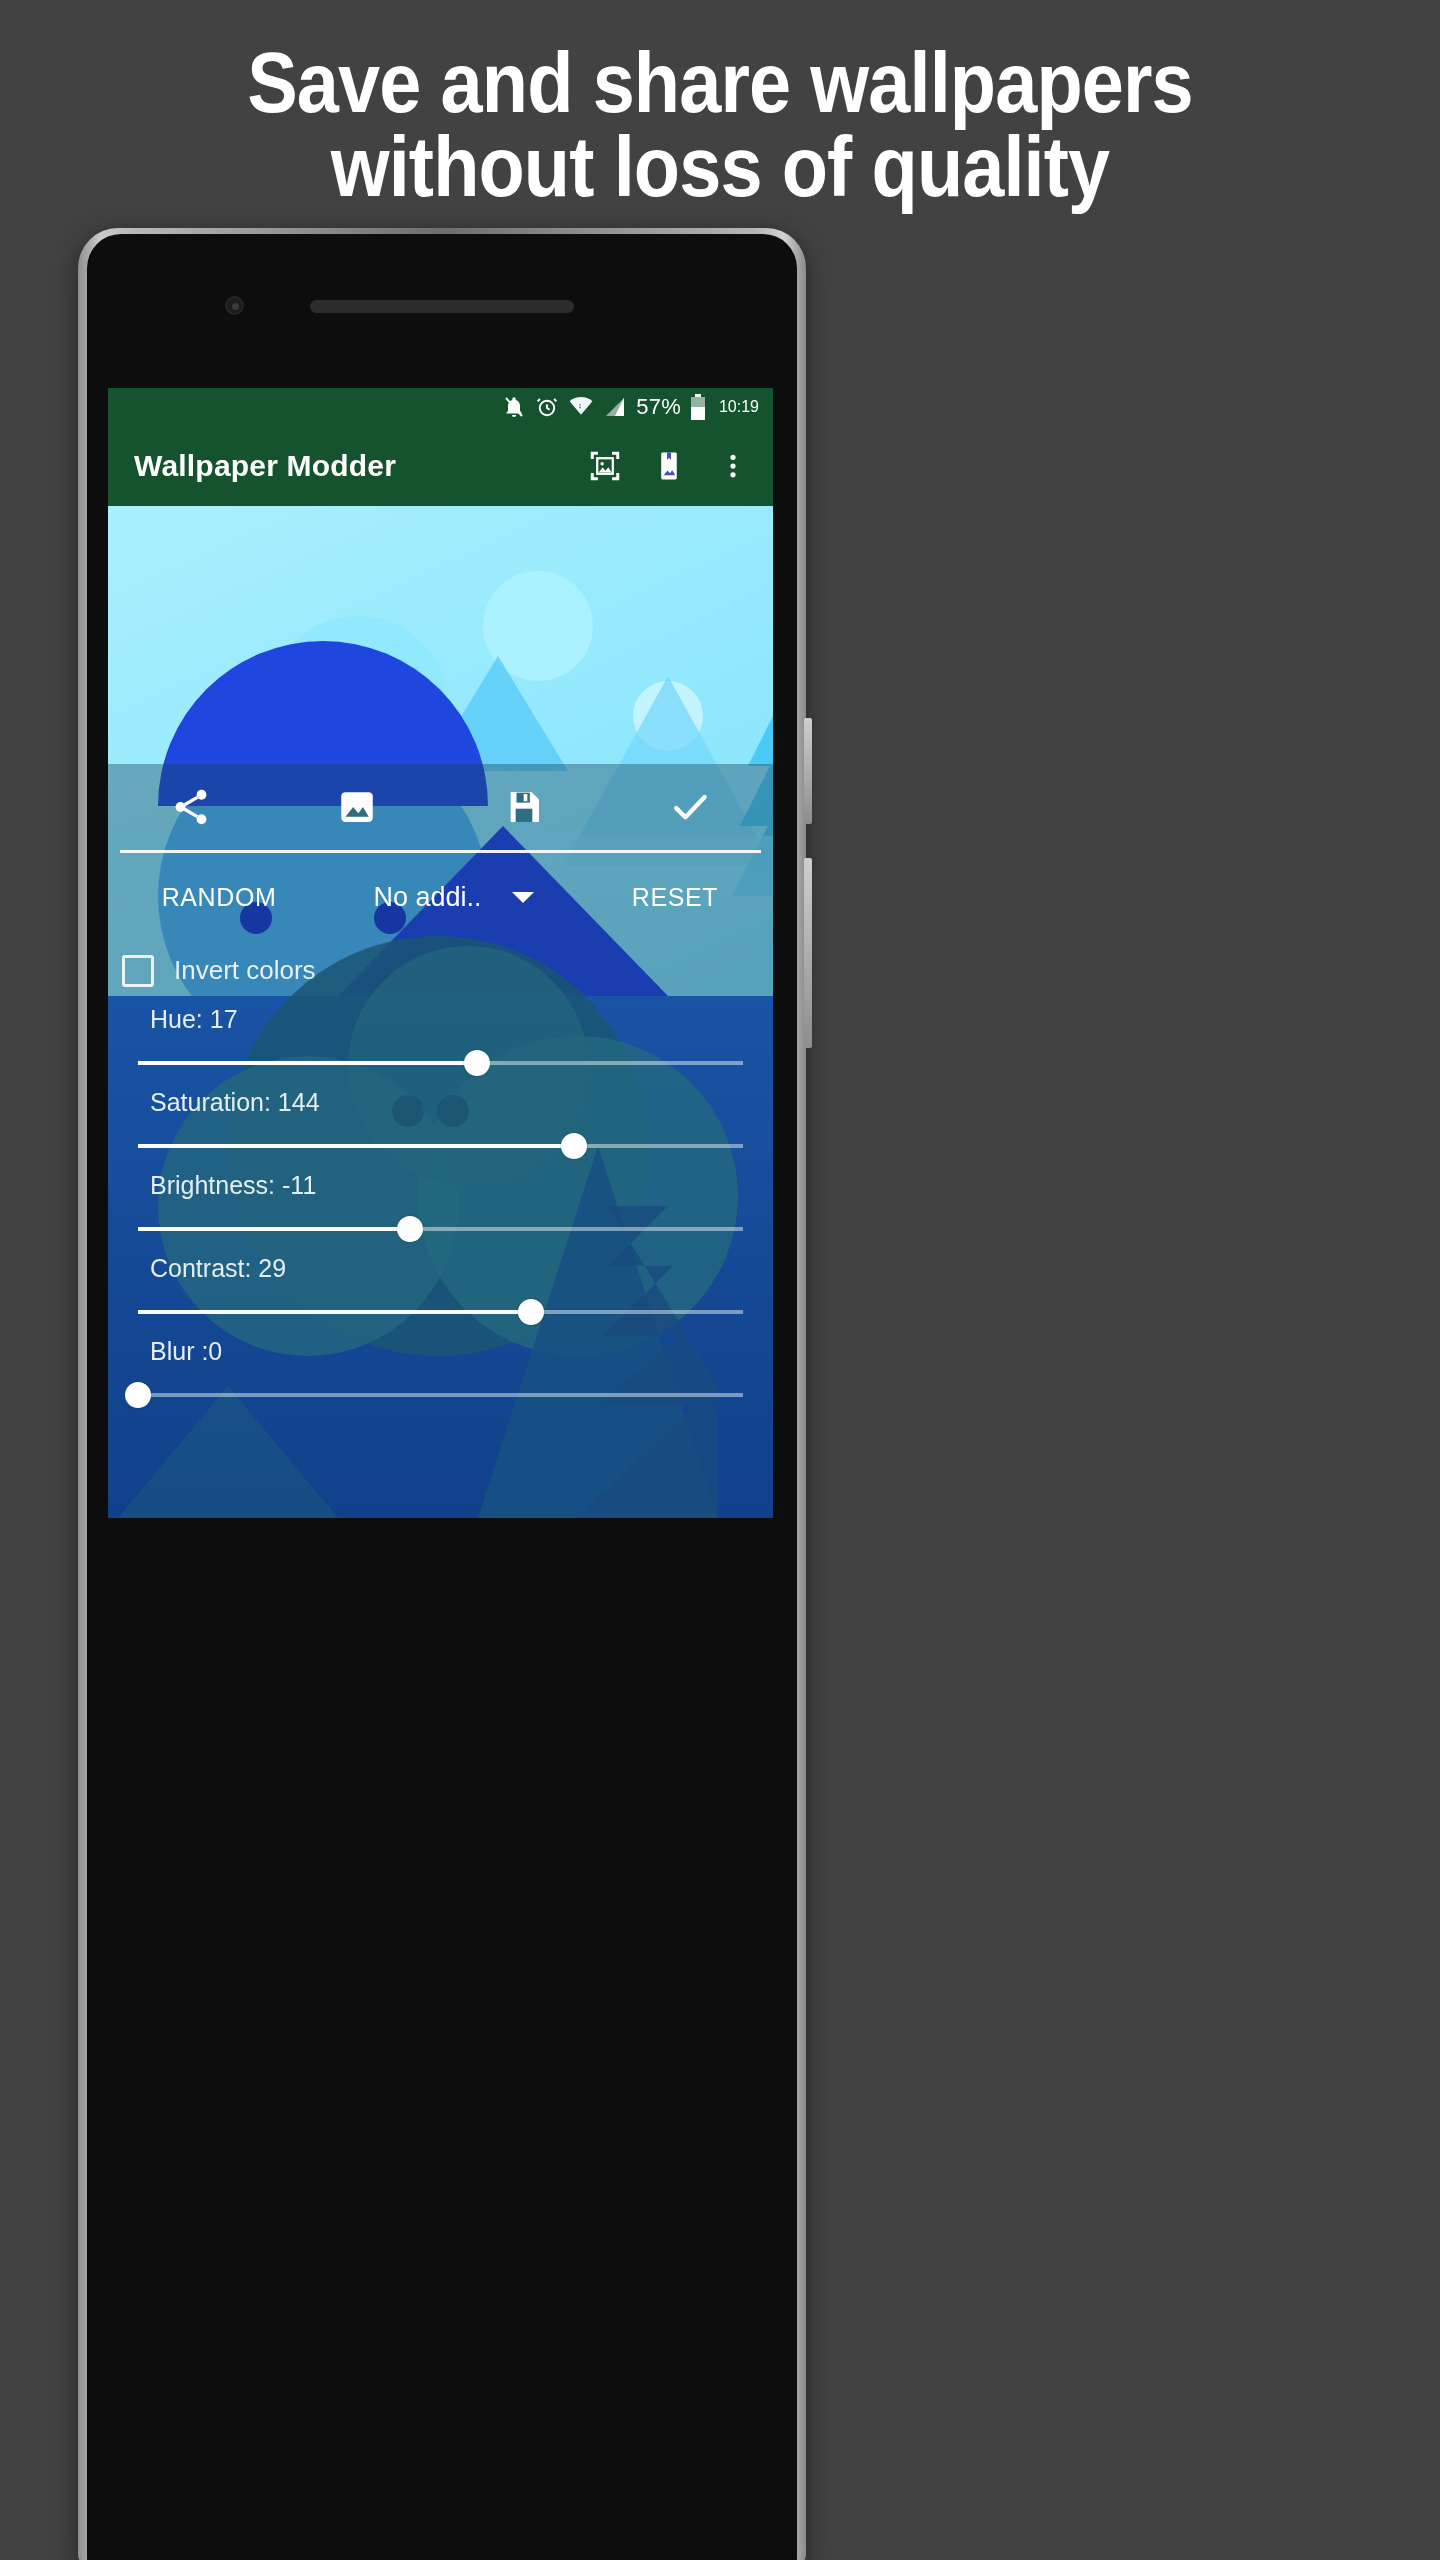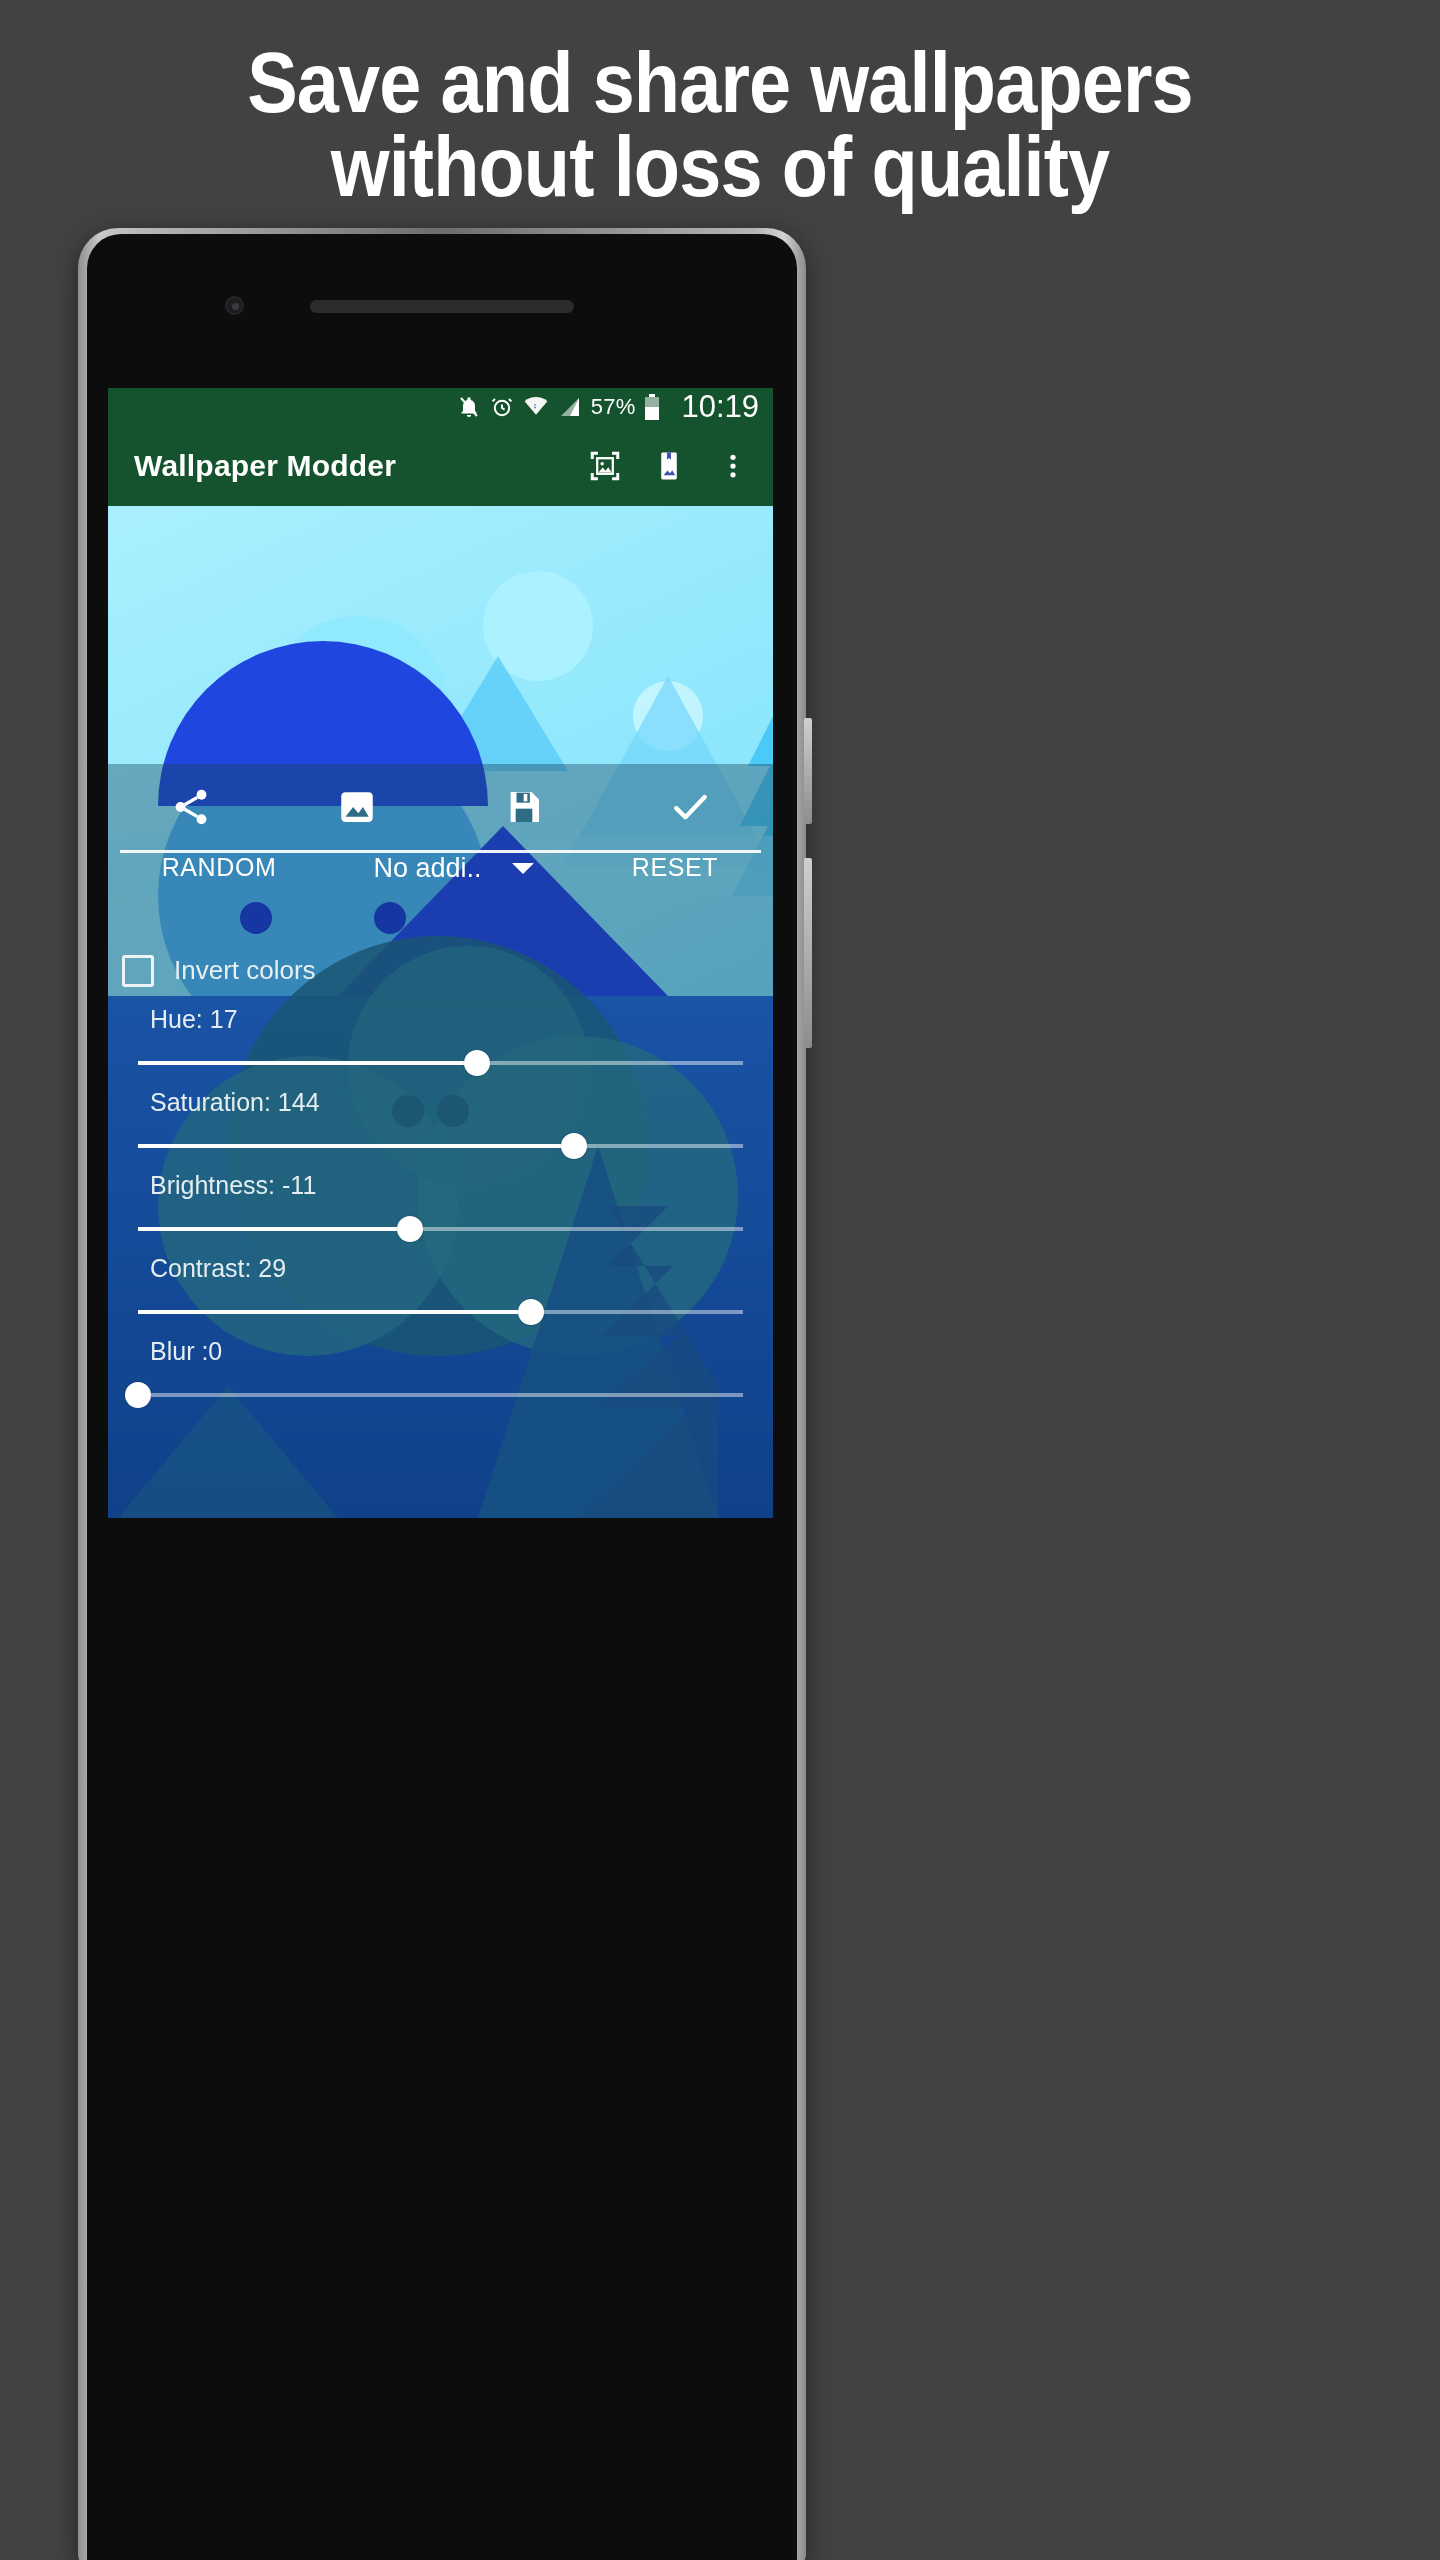--- a/index.html
+++ b/index.html
@@ -77,21 +77,21 @@
 
   
   .statusbar {
     position: relative; height: 38px; background: #14532d;
     display: flex; align-items: center; justify-content: flex-end;
     padding-right: 14px; gap: 9px;
     color: #ffffff;
   }
   .sb-icon { display:flex; align-items:center; }
   .sb-text { font-size: 22px; font-weight: 400; letter-spacing:0.2px; }
-  .sb-time { font-size: 31px; margin-left: 12px; }
+  .sb-time { font-size: 16px; margin-left: 4px; }
 
   
   .appbar {
     height: 80px; background: #14532d;
     display: flex; align-items: center;
     padding: 0 18px 0 26px;
   }
   .app-title {
     color: #fff; font-size: 30px; font-weight: bold; flex: 1;
     letter-spacing: 0.2px;
@@ -122,21 +122,21 @@
   .tool-btn {
     flex:1; display:flex; align-items:center; justify-content:center;
     height: 86px;
   }
   .divider {
     height: 3px; background: rgba(255,255,255,0.92);
     margin: 0 12px 0 12px;
   }
 
   .opt-row {
-    height: 88px; display:flex; align-items:flex-start;
+    height: 88px; display:flex; align-items:center;
     padding: 0 22px;
     color:#ffffff;
   }
   .opt-random { font-size: 25px; font-weight: 500; letter-spacing:0.6px; width: 178px; text-align:center;}
   .opt-spinner { flex:1; display:flex; align-items:center; justify-content:center; gap:30px;}
   .opt-spinner-text { font-size: 27px; }
   .caret {
     width:0;height:0;border-left:11px solid transparent;border-right:11px solid transparent;
     border-top:11px solid #ffffff;
   }

